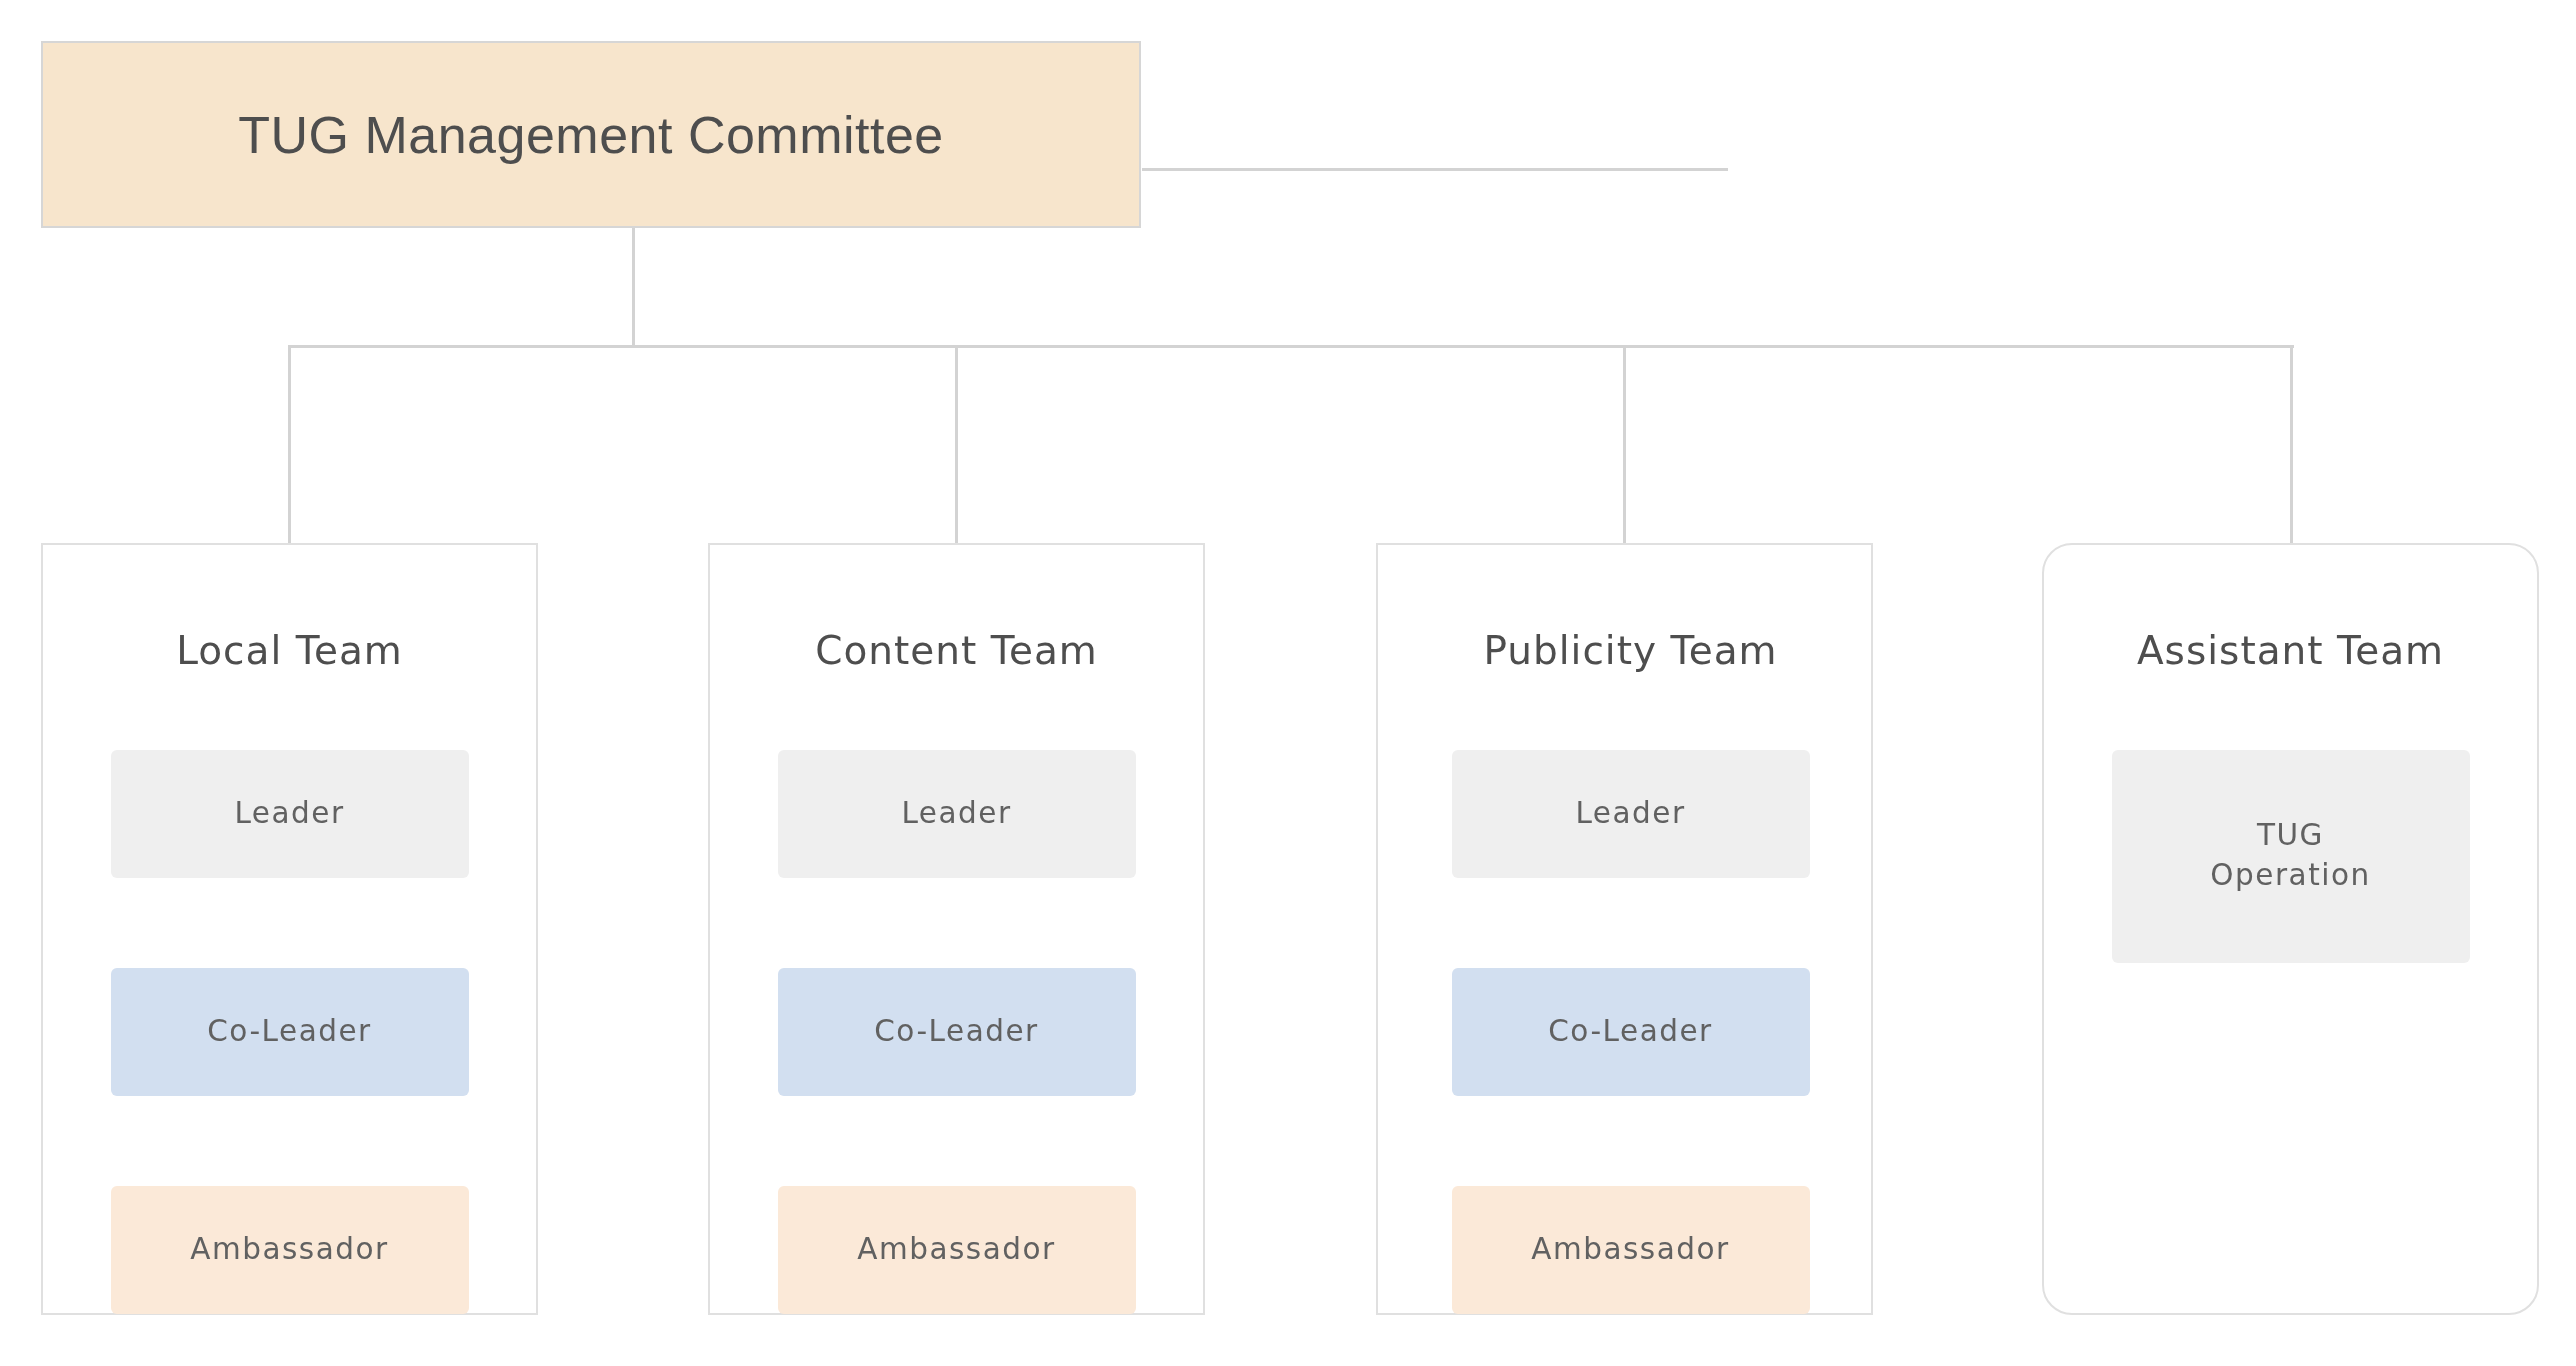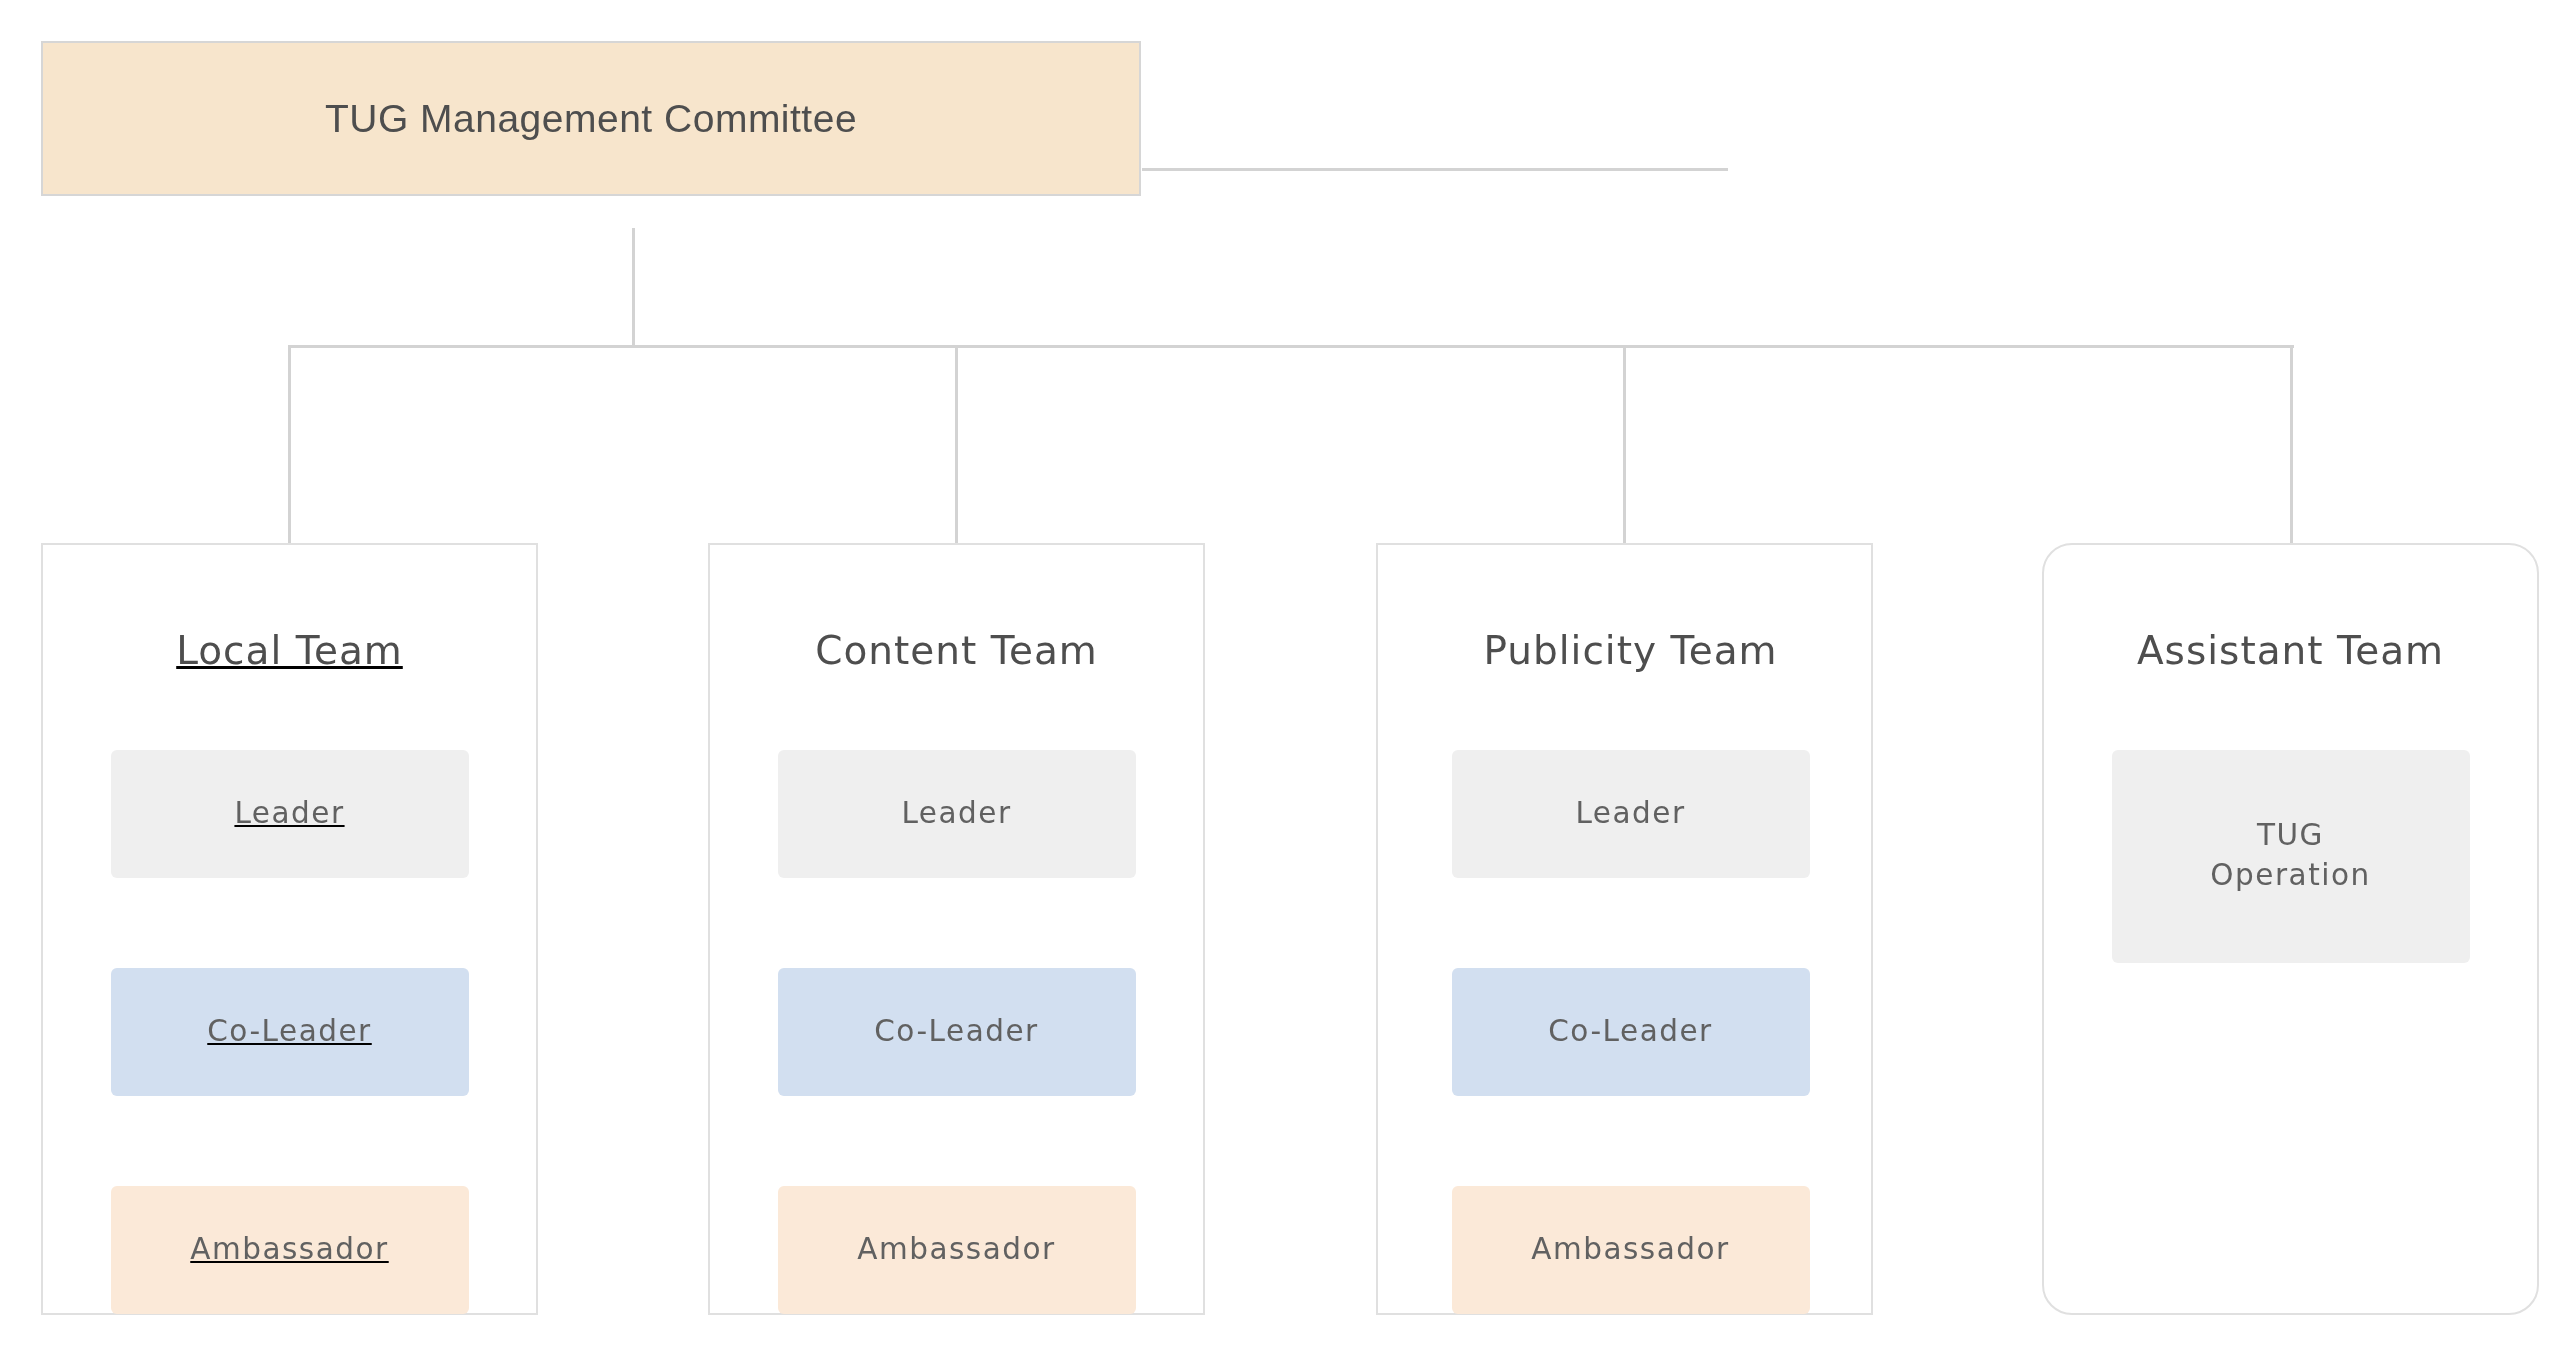--- a/index.html
+++ b/index.html
@@ -20,29 +20,29 @@
   .line-top-h{left:1142px;top:168px;width:586px;height:2.9px;}
   .line-mgmt-drop{left:632px;top:228px;width:2.9px;height:119px;}
   .line-main-h{left:288px;top:345px;width:2006px;height:2.9px;}
   .drop{top:345px;width:2.9px;height:198px;}
   .drop-1{left:288px;}
   .drop-2{left:955px;}
   .drop-3{left:1623px;}
   .drop-4{left:2290px;}
 
   
-  .topbox{position:absolute;top:41px;height:155px;display:flex;align-items:center;justify-content:center;
-          font-size:39px;letter-spacing:0.5px;color:var(--title-text);}
+  .topbox{position:absolute;top:41px;height:187px;display:flex;align-items:center;justify-content:center;
+          font-size:52px;letter-spacing:0.5px;color:var(--title-text);}
   .box-management{left:41px;width:1100px;background:var(--root-fill);border:2.9px solid var(--root-border);}
   .box-consultant{left:1726px;width:814px;background:var(--consultant-fill);border:2.9px solid var(--consultant-border);}
 
   
   .teambox{position:absolute;top:543px;width:497px;height:772px;background:var(--team-fill);
            border:2.9px solid var(--team-border);}
-  .team-local{left:41px;text-decoration:underline;}
+  .team-local{left:41px;}
   .team-content{left:708px;}
   .team-publicity{left:1376px;padding-left:12px;}
   .team-assistant{left:2042px;border-radius:30px;}
 
   .team-title{margin-top:83px;text-align:center;font-family:"DejaVu Sans","Liberation Sans",sans-serif;
               font-size:39px;letter-spacing:1px;color:var(--title-text);line-height:1.2;}
 
   .chip{width:358px;margin:90px auto 0 auto;height:128px;border-radius:5.9px;
         display:flex;align-items:center;justify-content:center;text-align:center;
         font-family:"DejaVu Sans","Liberation Sans",sans-serif;font-size:29.5px;

